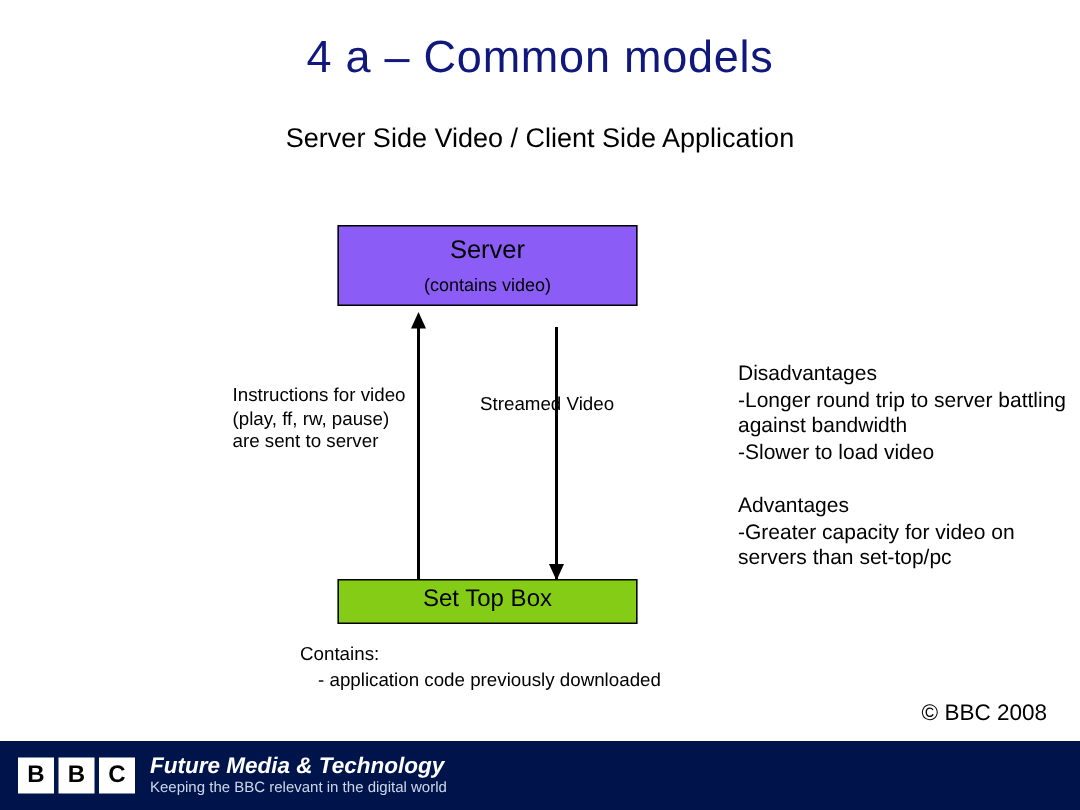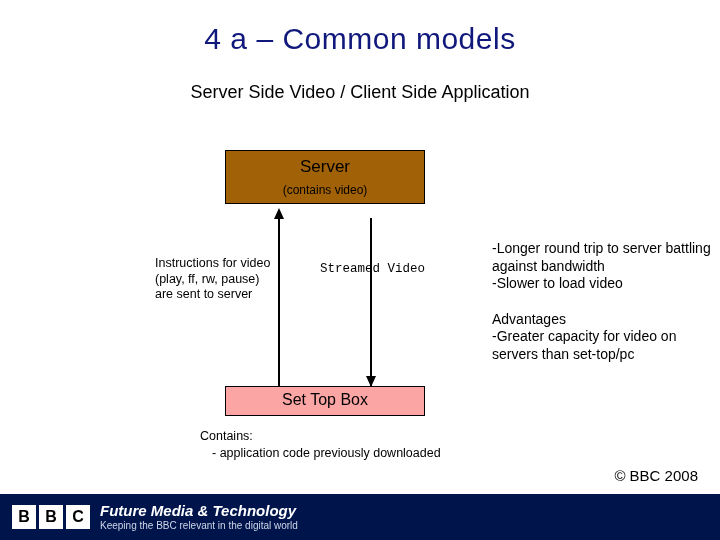--- a/index.html
+++ b/index.html
@@ -1,31 +1,31 @@
 <!DOCTYPE html>
 <html><head>
 <meta charset="utf-8">
 <style>
   * { margin: 0; padding: 0; box-sizing: border-box; }
   html, body { width: 720px; height: 540px; font-family: Arial, Helvetica, sans-serif; background: #fff; color: #000; }
   .slide { position: relative; width: 720px; height: 540px; }
   .title { position: absolute; top: 22px; left: 0; right: 0; text-align: center; font-size: 30px; color: #10187C; letter-spacing: 0.5px; }
   .subtitle { position: absolute; top: 82px; left: 0; right: 0; text-align: center; font-size: 18px; color: #000; }
-  .server-box { position: absolute; top: 150px; left: 225px; width: 200px; height: 54px; background: #a16207; border: 1.5px solid #000; text-align: center; padding-top: 6px; }
+  .server-box { position: absolute; top: 150px; left: 225px; width: 200px; height: 54px; background: #8b5cf6; border: 1.5px solid #000; text-align: center; padding-top: 6px; }
   .server-box .name { font-size: 17px; }
   .server-box .sub { font-size: 12px; margin-top: 6px; }
-  .stb-box { position: absolute; top: 386px; left: 225px; width: 200px; height: 30px; border: 1.5px solid #000; text-align: center; padding-top: 4px; font-size: 16px; background: #fca5a5; }
+  .stb-box { position: absolute; top: 386px; left: 225px; width: 200px; height: 30px; border: 1.5px solid #000; text-align: center; padding-top: 4px; font-size: 16px; background: #84cc16; }
   .arrow { position: absolute; width: 1.8px; background: #000; }
   .arrow.up { left: 278px; top: 218px; height: 168px; }
   .arrow.down { left: 370px; top: 218px; height: 168px; }
   .arrowhead { position: absolute; width: 0; height: 0; }
   .arrowhead.up-tip { left: 273.5px; top: 208px; border-left: 5.5px solid transparent; border-right: 5.5px solid transparent; border-bottom: 11px solid #000; }
   .arrowhead.down-tip { left: 365.5px; top: 376px; border-left: 5.5px solid transparent; border-right: 5.5px solid transparent; border-top: 11px solid #000; }
   .left-label { position: absolute; left: 155px; top: 256px; width: 120px; font-size: 12.5px; line-height: 1.25; }
-  .mid-label { position: absolute; left: 320px; top: 262px; width: 120px; font-size: 12.5px; font-family: Liberation Mono, monospace; }
+  .mid-label { position: absolute; left: 320px; top: 262px; width: 120px; font-size: 12.5px; }
   .right-block { position: absolute; left: 492px; top: 240px; width: 220px; font-size: 14px; line-height: 1.25; }
   .right-block .gap { height: 18px; }
   .contains { position: absolute; left: 200px; top: 428px; font-size: 12.5px; line-height: 1.35; }
   .contains .indent { margin-left: 12px; }
   .footer { position: absolute; left: 0; bottom: 0; width: 720px; height: 46px; background: #00144C; display: flex; align-items: center; }
   .bbc-logo { display: flex; gap: 3px; margin-left: 12px; margin-right: 10px; }
   .bbc-logo .sq { width: 24px; height: 24px; background: #fff; color: #000; font-weight: bold; font-size: 16px; display: flex; align-items: center; justify-content: center; font-family: Arial, sans-serif; }
   .footer-text { color: #fff; line-height: 1.1; }
   .footer-text .t1 { font-size: 15px; font-style: italic; font-weight: bold; color: #fff; }
   .footer-text .t2 { font-size: 10px; color: #cdd6e8; }
@@ -47,20 +47,21 @@
   <div class="arrowhead up-tip"></div>
   <div class="arrow down"></div>
   <div class="arrowhead down-tip"></div>
 
   <div class="left-label" style="white-space: pre-line;">Instructions for video
 (play, ff, rw, pause)
 are sent to server</div>
   <div class="mid-label">Streamed Video</div>
 
   <div class="right-block">
+    <div>Disadvantages</div>
     <div>-Longer round trip to server battling against bandwidth</div>
     <div>-Slower to load video</div>
     <div class="gap"></div>
     <div>Advantages</div>
     <div>-Greater capacity for video on servers than set-top/pc</div>
   </div>
 
   <div class="stb-box">
     <span>Set Top Box</span>
   </div>

